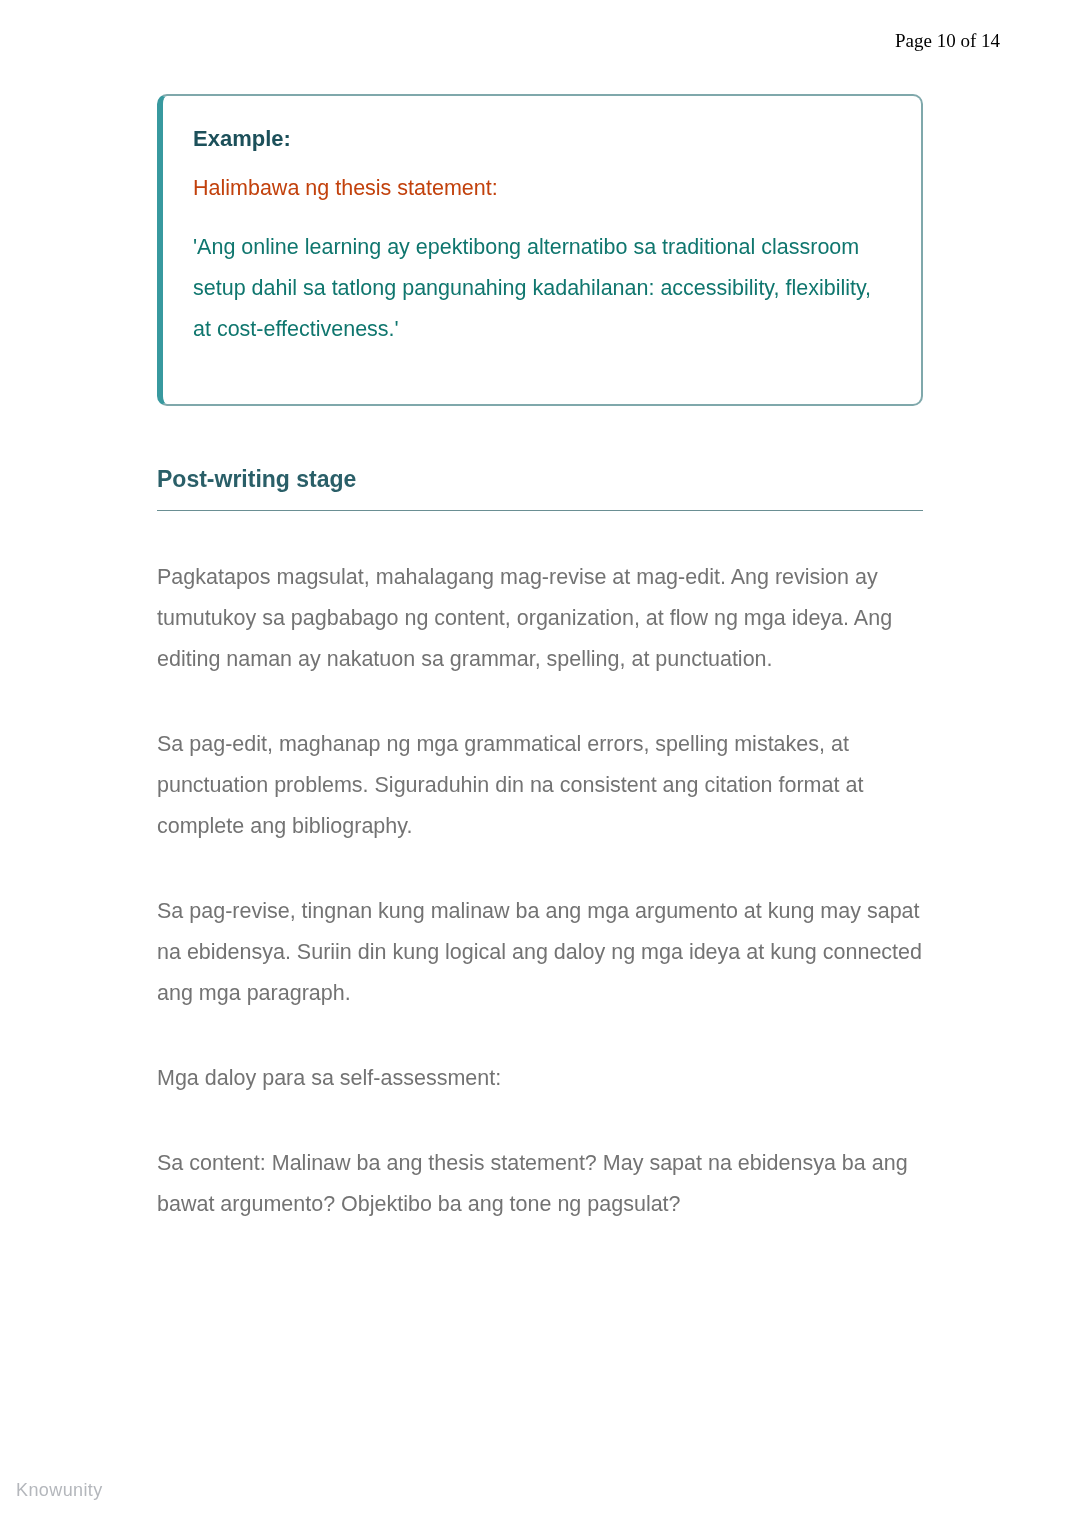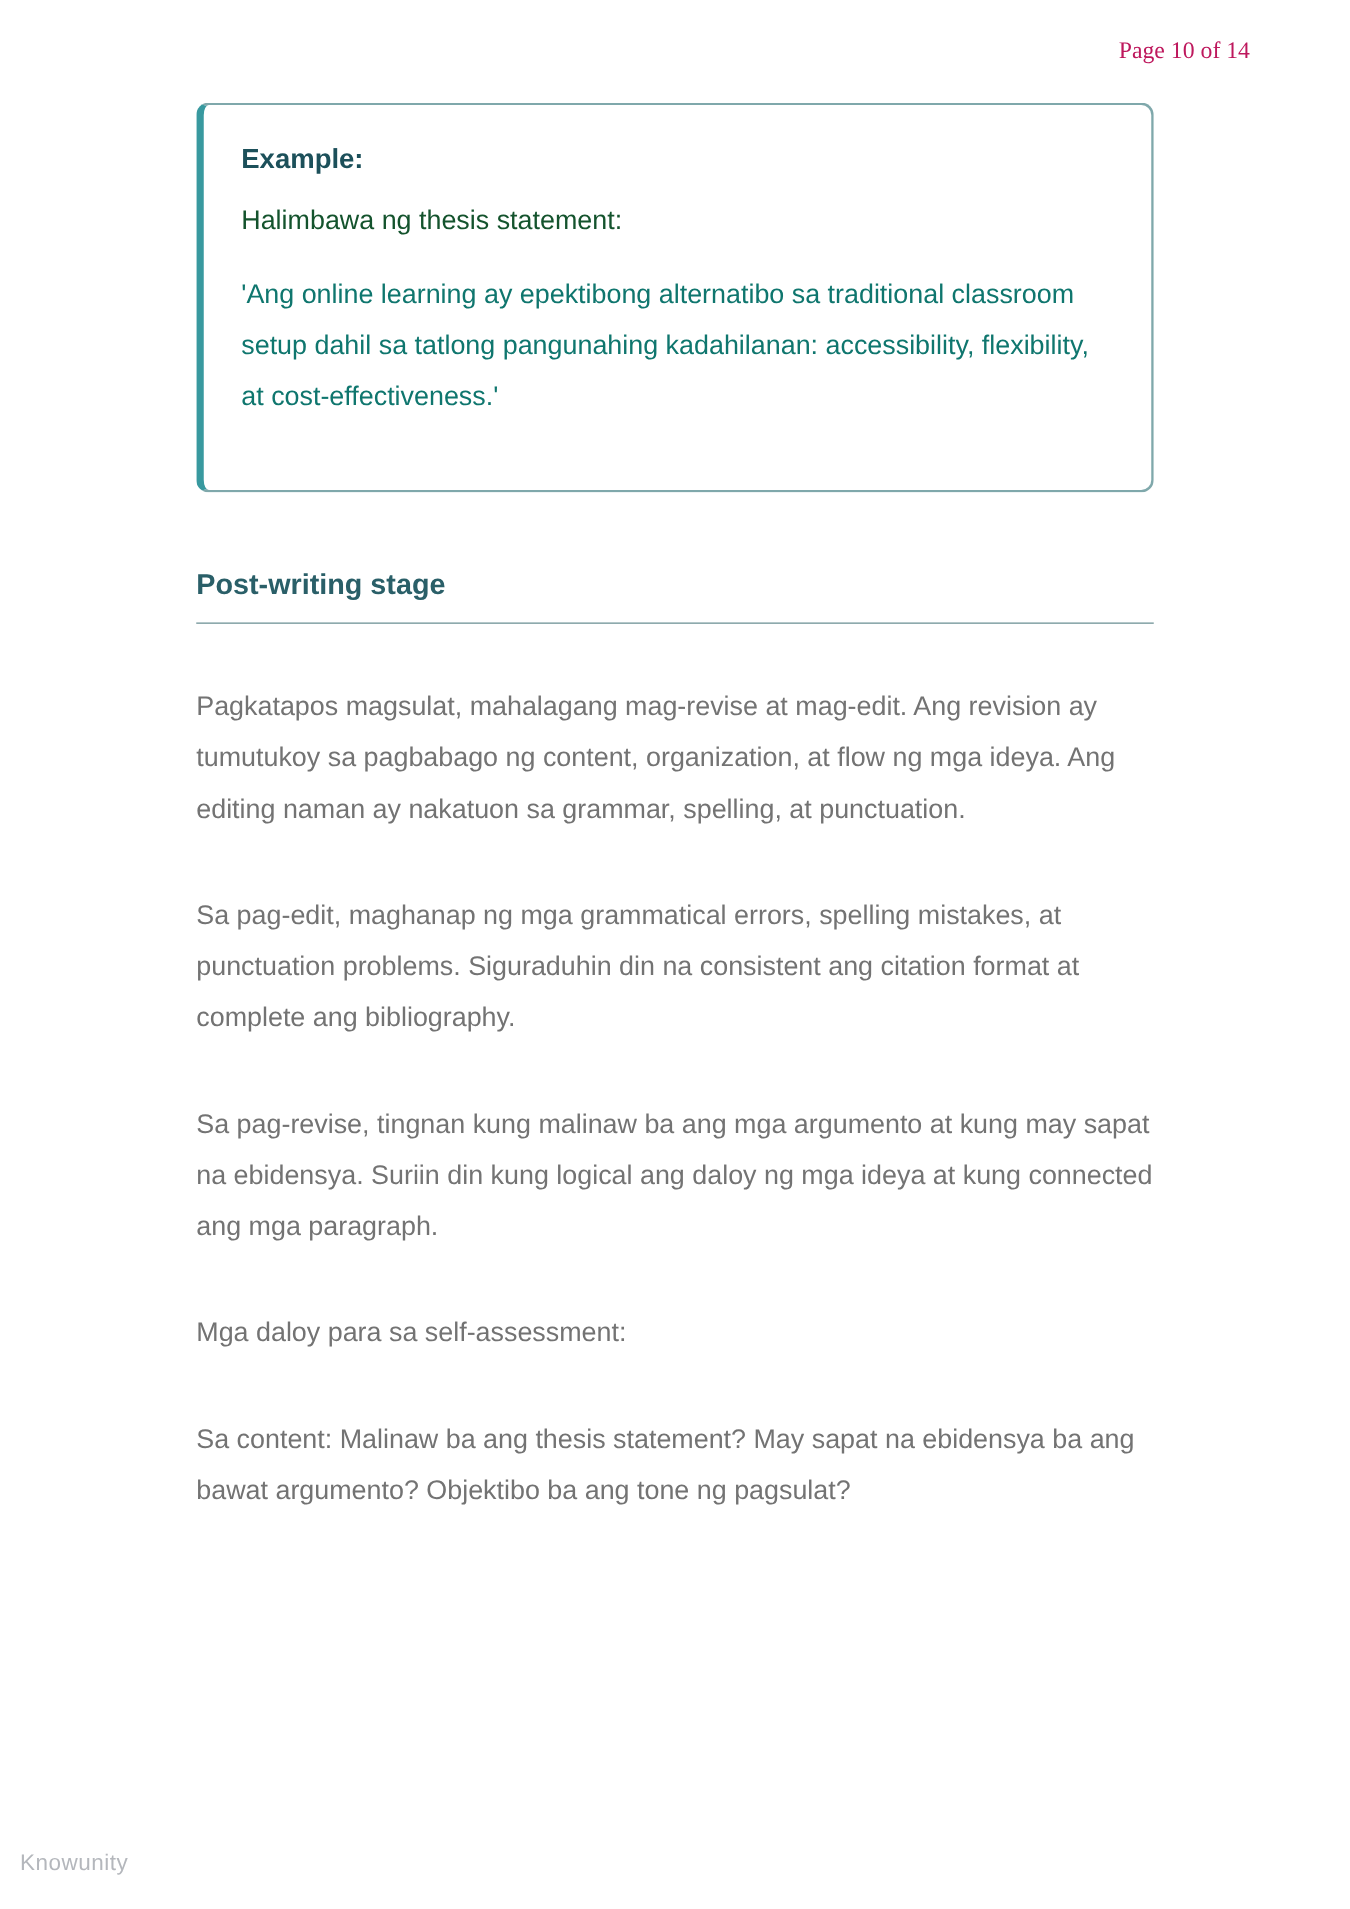--- a/index.html
+++ b/index.html
@@ -11,44 +11,44 @@
     font-family: "Liberation Sans", sans-serif;
     color: #2e3a45;
     overflow: hidden;
   }
   .page-number {
     position: absolute;
     top: 30px;
     right: 80px;
     font-family: "Liberation Serif", serif;
     font-size: 19px;
-    color: #be185d;
+    color: #000000;
   }
   .content {
     position: absolute;
-    top: 82px;
+    top: 94px;
     left: 157px;
     width: 766px;
   }
   .example-box {
     border: 2px solid #7fa8ab;
     border-left: 6px solid #38999f;
     border-radius: 10px;
     padding: 30px 34px 54px 30px;
     background: #ffffff;
   }
   .example-title {
     font-size: 22px;
     font-weight: bold;
     color: #1c505a;
     margin-bottom: 24px;
   }
   .example-subtitle {
     font-size: 21.5px;
-    color: #14532d;
+    color: #c2410c;
     margin-bottom: 26px;
   }
   .example-quote {
     font-size: 21.5px;
     line-height: 41px;
     color: #0f766e;
   }
   .section-heading {
     margin-top: 60px;
     font-size: 23px;

